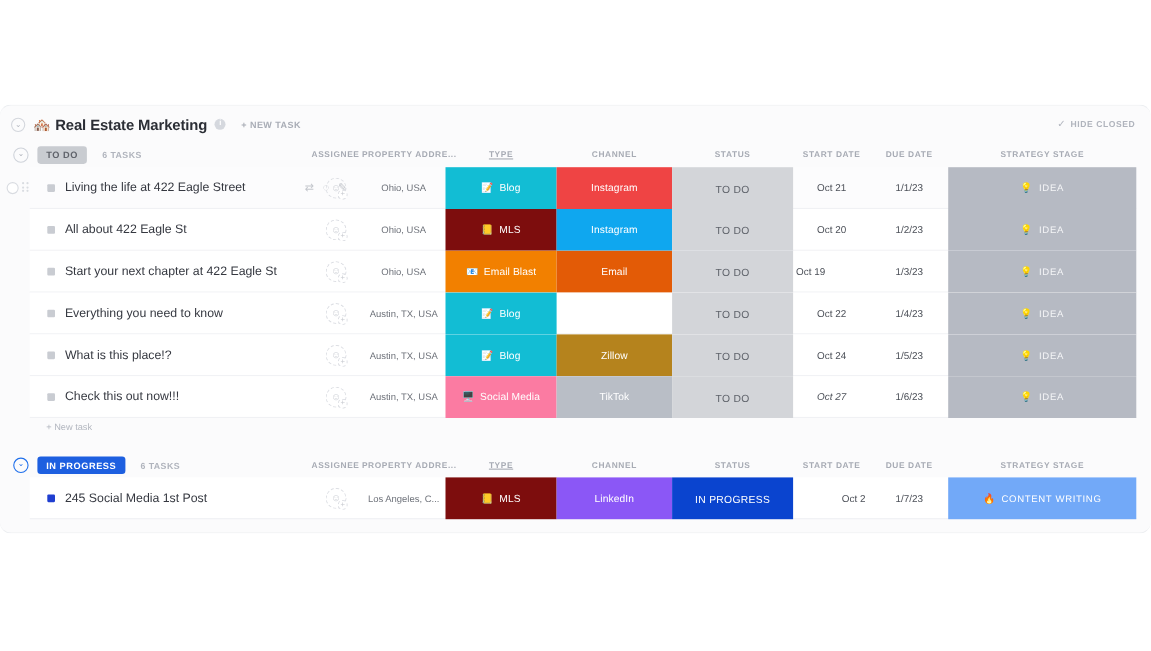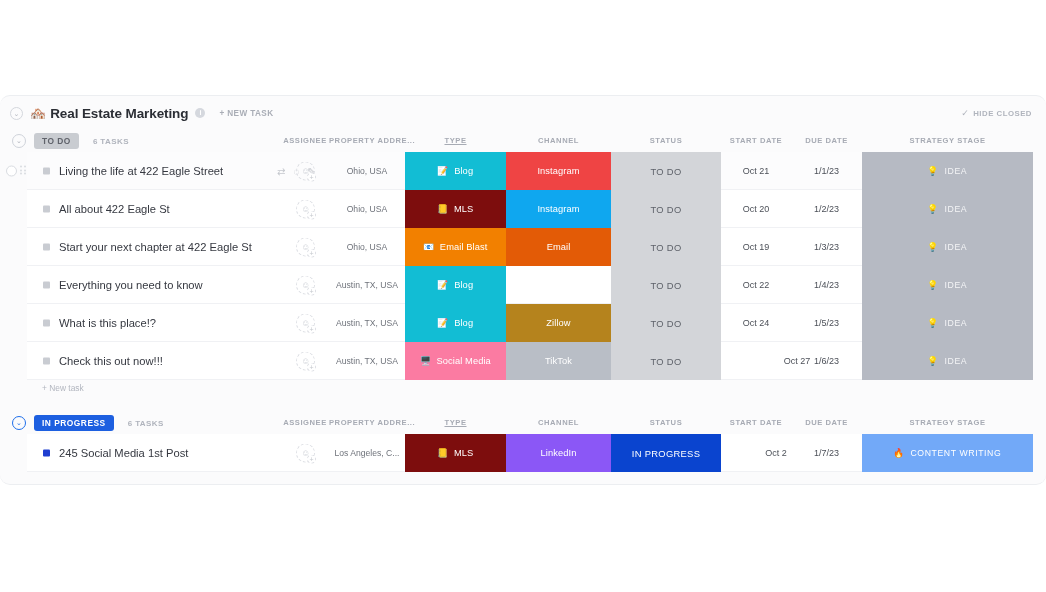--- a/index.html
+++ b/index.html
@@ -371,21 +371,21 @@
           <div class="chip " style="left: 405px; width: 101px; background: rgb(242, 128, 0);">
             <span class="ic">📧</span>
             <span>Email Blast</span>
           </div>
           <div class="chip " style="left: 506px; width: 105px; background: rgb(227, 91, 6);">
             <span>Email</span>
           </div>
           <div class="chip status-chip" style="left: 611px; width: 110px; background: rgb(211, 213, 217);">
             <span>TO DO</span>
           </div>
-          <div class="cell-text cell-date" style="left: 721px; width: 70px; text-align: center;">Oct 19</div>
+          <div class="cell-text cell-date" style="left: 702px; width: 70px; text-align: center;">Oct 19</div>
           <div class="cell-text cell-date" style="left: 791px; width: 71px;">1/3/23</div>
           <div class="chip strategy-chip idea" style="left: 862px; width: 171px; background: rgb(182, 186, 195);">
             <span class="ic">💡</span>
             <span>IDEA</span>
           </div>
         </div>
         <div class="task-row">
           <div class="rowbg"></div>
           <div class="task-marker"></div>
           <div class="task-name">Everything you need to know</div>
@@ -437,21 +437,21 @@
           <div class="chip " style="left: 405px; width: 101px; background: rgb(251, 123, 162);">
             <span class="ic">🖥️</span>
             <span>Social Media</span>
           </div>
           <div class="chip " style="left: 506px; width: 105px; background: rgb(185, 190, 198);">
             <span>TikTok</span>
           </div>
           <div class="chip status-chip" style="left: 611px; width: 110px; background: rgb(211, 213, 217);">
             <span>TO DO</span>
           </div>
-          <div class="cell-text cell-date" style="left: 762px; width: 70px;">Oct 27</div>
+          <div class="cell-text cell-date" style="left: 721px; width: 70px; font-style: italic;">Oct 27</div>
           <div class="cell-text cell-date" style="left: 791px; width: 71px;">1/6/23</div>
           <div class="chip strategy-chip idea" style="left: 862px; width: 171px; background: rgb(182, 186, 195);">
             <span class="ic">💡</span>
             <span>IDEA</span>
           </div>
         </div>
       </div>
 
     <div class="new-task-row">
       <span class="new-task-link">+ New task</span>

